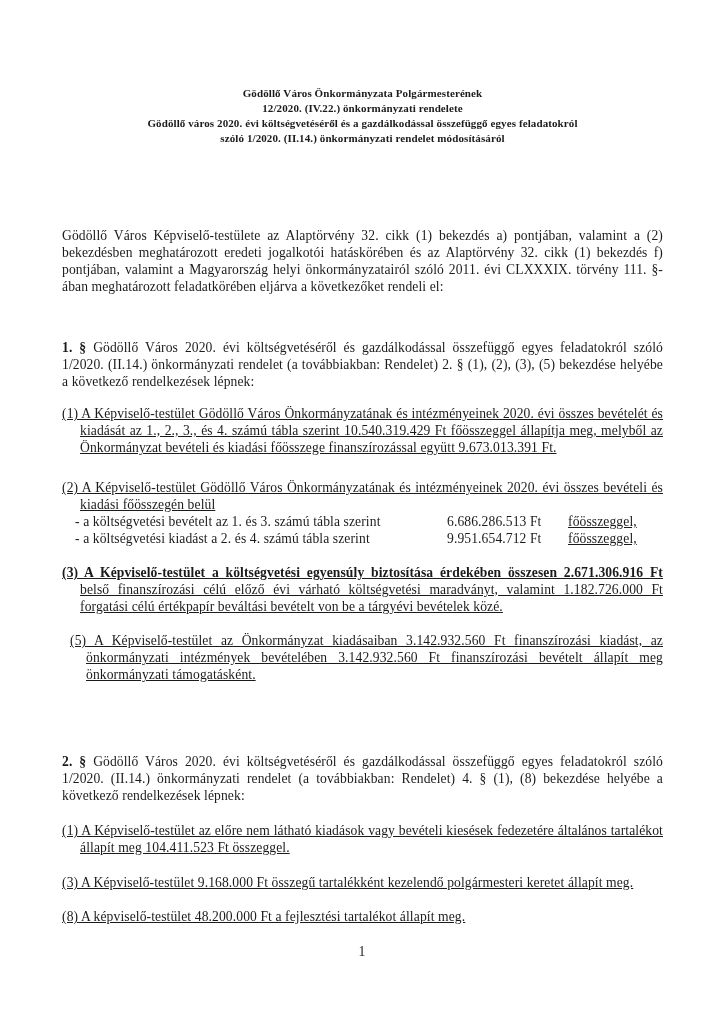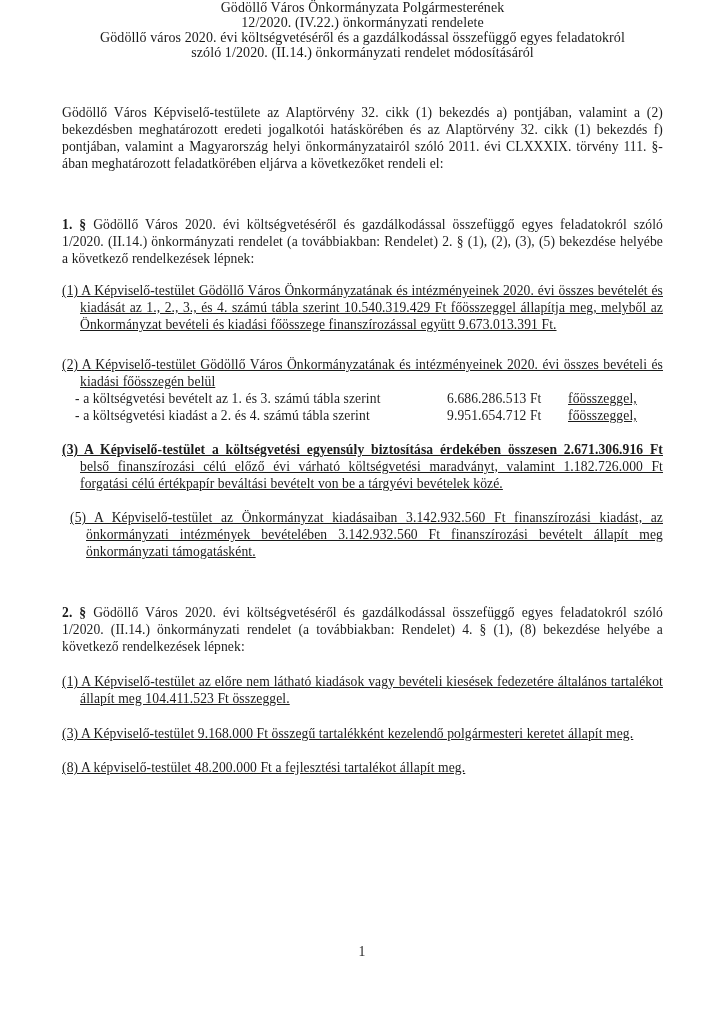--- a/index.html
+++ b/index.html
@@ -17,31 +17,32 @@
   }
   .content{
     position:absolute;
     left:62px;top:0;
     width:601px;
     font-size:13.6px;
     line-height:17px;
     letter-spacing:0.1px;
   }
   .title-block{
+    margin-top:86px;
     text-align:center;
-    font-weight:normal;
-    font-size:14px;
+    font-weight:bold;
+    font-size:11px;
     line-height:15px;
   }
   .para{
     text-align:justify;
   }
-  .preamble{margin-top:44px;}
+  .preamble{margin-top:81px;}
   .sec-intro{margin-top:44px;}
-  .sec2-intro{margin-top:44px;}
+  .sec2-intro{margin-top:70px;}
   .hang{
     padding-left:18px;
     text-indent:-18px;
     text-decoration:underline;
   }
   .p-s1-1{margin-top:15px;}
   .p-s1-2{margin-top:23px;}
   .p-s1-3{margin-top:17px;}
   .p-s1-5{
     margin-top:17px;

